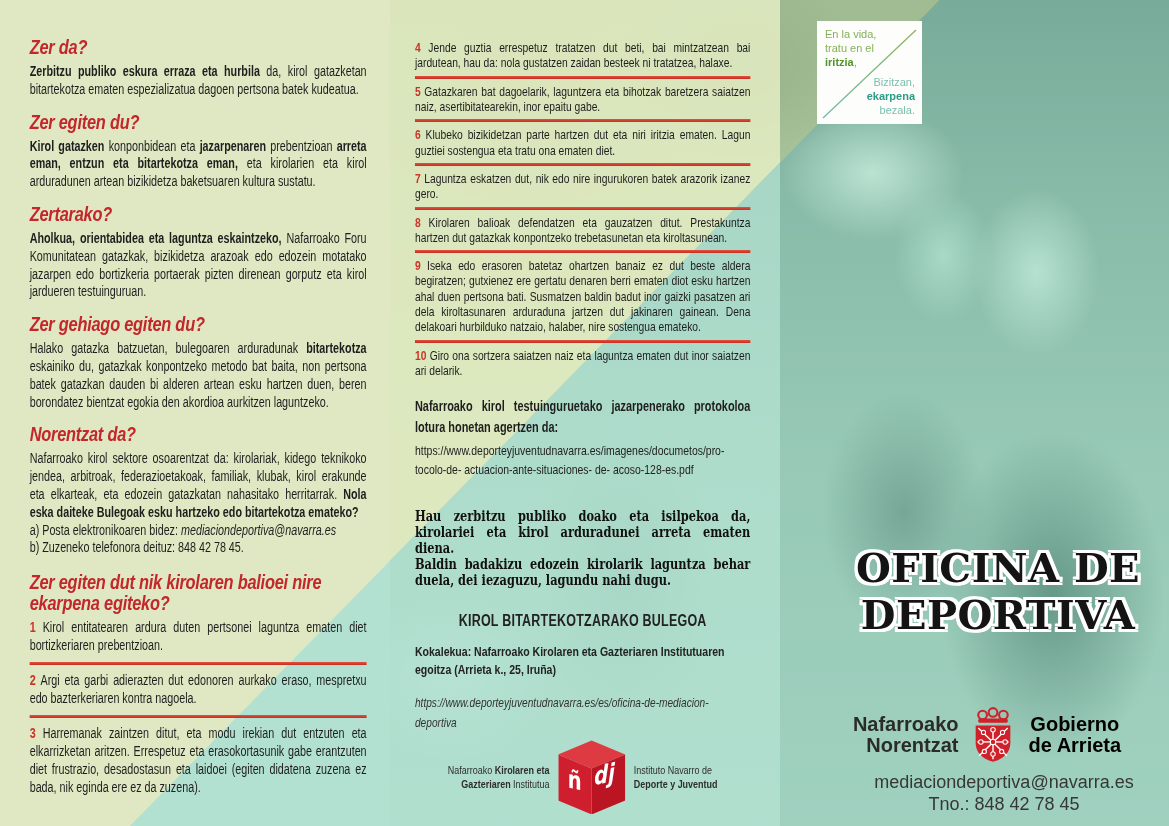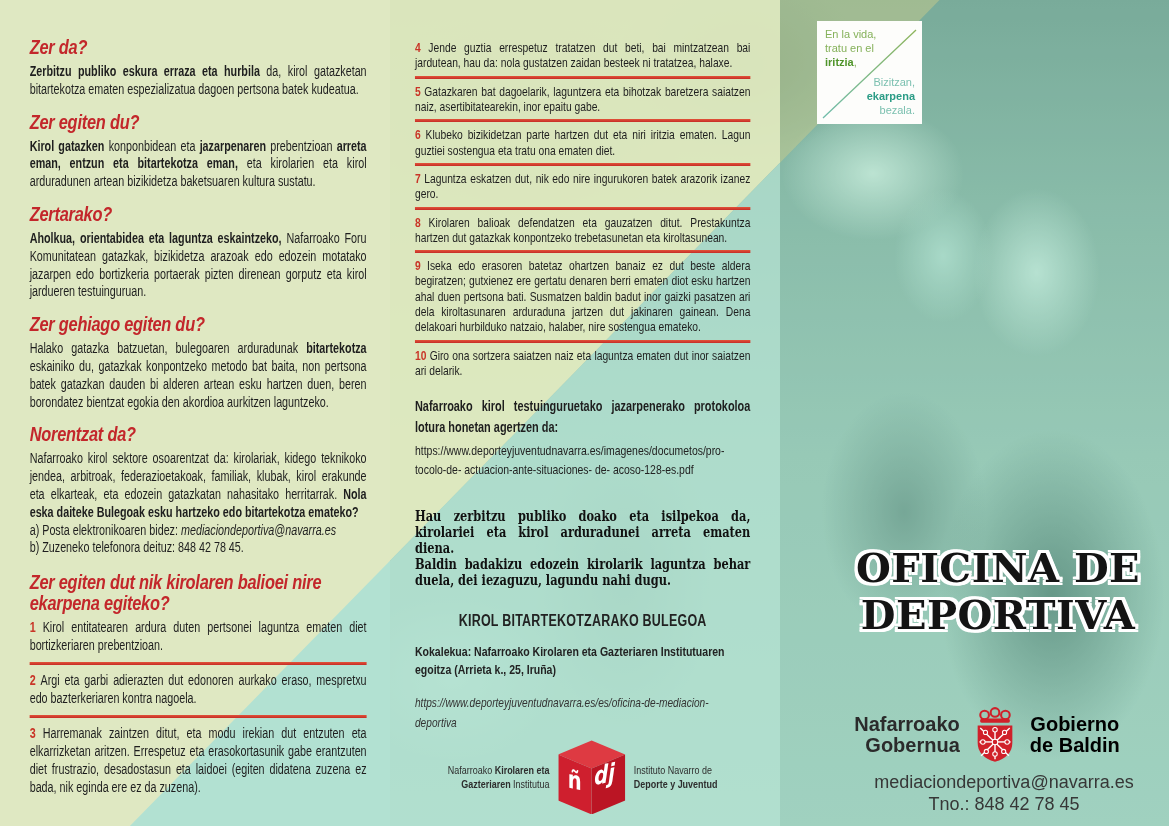--- a/index.html
+++ b/index.html
@@ -177,21 +177,21 @@
         <line x1="6" y1="97" x2="99" y2="9" stroke="url(#qg)" stroke-width="1.3"></line>
       </svg>
       <div class="q-es"><span>En la vida,</span><br><span>tratu en el</span><br><span class="b">iritzia</span><span>,</span></div>
       <div class="q-eu"><span>Bizitzan,</span><br><span class="b">ekarpena</span><br><span>bezala.</span></div>
     </div>
     <div class="office-title">
       <div>OFICINA DE</div>
       <div>DEPORTIVA</div>
     </div>
     <div class="gov-row">
-      <div class="gov-l"><span>Nafarroako</span><br><span>Gobernua</span></div>
+      <div class="gov-l"><span>Nafarroako</span><br><span>Norentzat</span></div>
       <svg class="gov-emblem" width="52" height="58" viewBox="0 0 60 66">
         <circle cx="18" cy="10" r="5" fill="none" stroke="#d0202a" stroke-width="2.4"></circle>
         <circle cx="30" cy="7" r="5" fill="none" stroke="#d0202a" stroke-width="2.4"></circle>
         <circle cx="42" cy="10" r="5" fill="none" stroke="#d0202a" stroke-width="2.4"></circle>
         <rect x="13" y="14" width="34" height="5" rx="2" fill="#d0202a"></rect>
         <path d="M10,22 h40 v20 q0,16 -20,22 q-20,-6 -20,-22 z" fill="#d0202a"></path>
         <g stroke="#fff" stroke-width="1.6" fill="none">
           <line x1="30" y1="24" x2="30" y2="61"></line>
           <line x1="12" y1="41" x2="48" y2="41"></line>
           <line x1="13" y1="25" x2="46" y2="57"></line>
@@ -202,19 +202,19 @@
             <circle cx="30" cy="27" r="2.6"></circle>
             <circle cx="30" cy="55" r="2.6"></circle>
           <circle cx="16" cy="41" r="2.6"></circle>
             <circle cx="44" cy="41" r="2.6"></circle>
           <circle cx="19" cy="30" r="2.4"></circle>
             <circle cx="41" cy="30" r="2.4"></circle>
           <circle cx="20" cy="52" r="2.4"></circle>
             <circle cx="40" cy="52" r="2.4"></circle>
         </g>
       </svg>
-      <div class="gov-r"><span>Gobierno</span><br><span>de Baldin</span></div>
+      <div class="gov-r"><span>Gobierno</span><br><span>de Arrieta</span></div>
     </div>
     <div class="email">mediaciondeportiva@navarra.es</div>
     <div class="phone">Tno.: 848 42 78 45</div>
     <div class="deposit">DL/LG NA2697-2017</div>
   </section>
 </div>
 
 </body></html>

